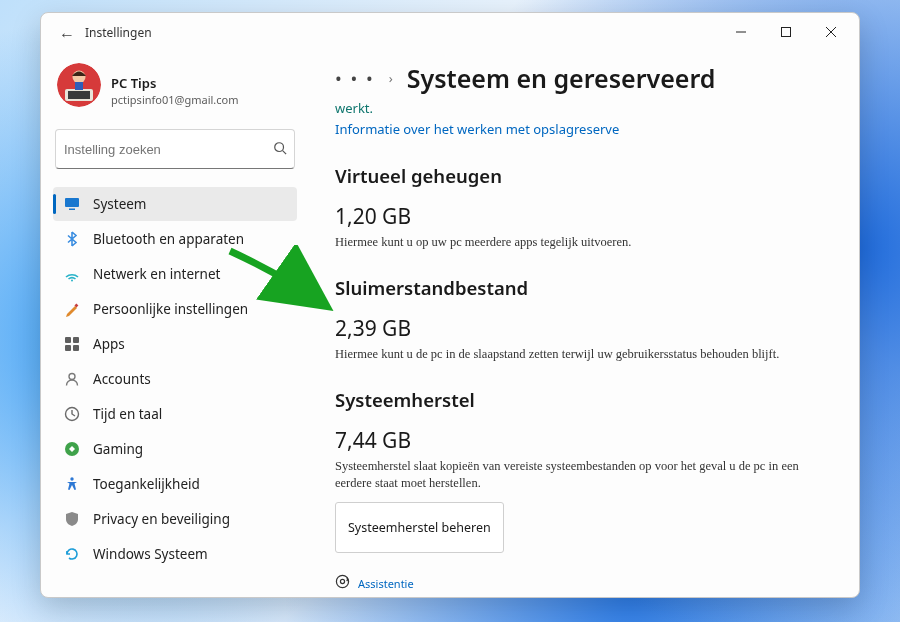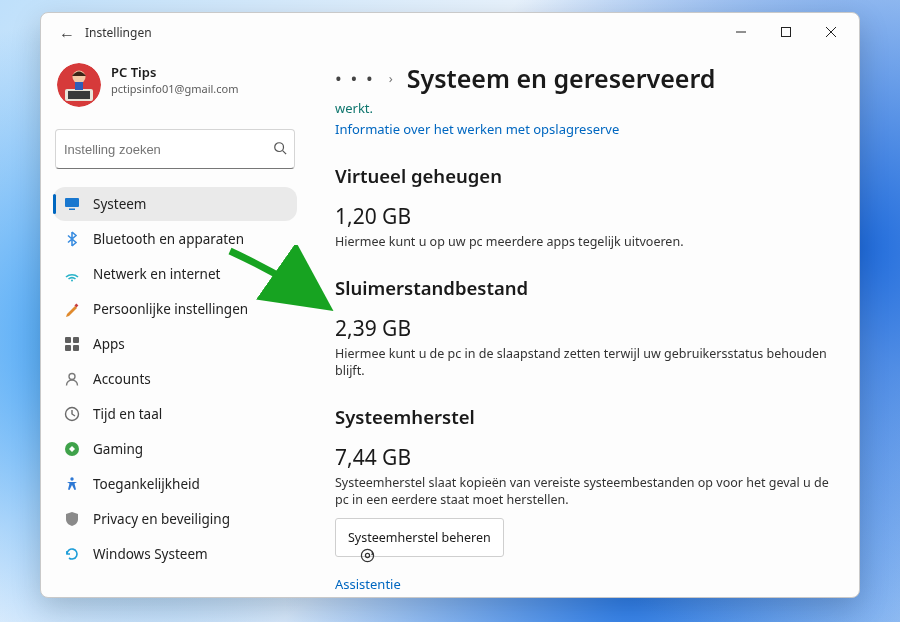--- a/index.html
+++ b/index.html
@@ -34,59 +34,59 @@
     font-size:12px;color:#333;
   }
   .titlebar .back{width:28px;text-align:center;color:#444;font-size:16px;cursor:default;}
   .titlebar .title{margin-left:4px;}
   .win-controls{margin-left:auto;display:flex;}
   .wc{width:45px;height:32px;display:flex;align-items:center;justify-content:center;color:#222;}
   .wc svg{width:10px;height:10px;stroke:#222;stroke-width:1;fill:none;}
   .body{flex:1;display:flex;overflow:hidden;}
   
   .sidebar{width:268px;padding:6px 12px 12px 12px;display:flex;flex-direction:column;gap:6px;}
-  .profile{display:flex;align-items:flex-start;gap:10px;padding:6px 4px 10px 4px;}
+  .profile{display:flex;align-items:flex-end;gap:10px;padding:6px 4px 10px 4px;}
   .avatar{width:44px;height:44px;border-radius:50%;display:flex;align-items:center;justify-content:center;overflow:hidden;}
   .profile .meta .name{font-weight:600;font-size:13px;}
   .profile .meta .email{font-size:11px;color:var(--muted);}
   .search{
     position:relative;margin:6px 2px 8px 2px;
     border:1px solid var(--border);border-bottom:1.5px solid #777;border-radius:4px;
     height:40px;display:flex;align-items:center;background:#fff;
   }
   .search input{border:none;outline:none;flex:1;font-size:13px;padding:0 8px;background:transparent;}
   .search .sicon{width:28px;text-align:center;color:#555;font-size:14px;}
   .nav{display:flex;flex-direction:column;gap:1px;margin-top:4px;}
   .nav-item{
     display:flex;align-items:center;gap:12px;height:34px;border-radius:4px;
     padding:0 10px;font-size:13.5px;color:#222;cursor:default;position:relative;
   }
-  .nav-item.selected{background:var(--selected);border-radius:12px;}
+  .nav-item.selected{background:var(--selected);}
   .nav-item.selected::before{
     content:"";position:absolute;left:0;top:7px;bottom:7px;width:3px;border-radius:2px;background:var(--accent);
   }
   .nav-item .nicon{width:18px;height:18px;display:flex;align-items:center;justify-content:center;}
   .nav-item .nicon svg{width:16px;height:16px;}
   
   .content{flex:1;padding:8px 26px 0 26px;overflow:hidden;position:relative;}
   .crumb{display:flex;align-items:center;gap:14px;margin:2px 0 6px 0;}
   .crumb .dots{font-size:18px;letter-spacing:2px;color:#444;line-height:1;}
   .crumb .chev{color:#777;font-size:13px;}
   .crumb h1{font-size:25px;font-weight:600;margin:0;}
   .subline{font-size:13px;color:#0f766e;margin-top:-2px;}
   .link{color:var(--link);font-size:13px;margin-top:2px;display:inline-block;}
   .section{margin-top:24px;}
   .section h2{font-size:18.5px;font-weight:600;margin:0;}
   .value{font-size:21px;margin-top:14px;}
-  .desc{font-size:12.5px;color:#333;margin-top:4px;max-width:540px;line-height:1.35;}
+  .desc{font-size:12.5px;color:#333;margin-top:4px;max-width:540px;line-height:1.35;font-family:Liberation Serif, serif;}
   .btn{
     display:inline-block;margin-top:10px;border:1px solid #cfcfcf;background:#fff;
-    padding:10px 12px;font-size:12.5px;border-radius:3px;cursor:default;
-  }
-  .assist{position:absolute;bottom:4px;left:26px;display:flex;align-items:center;gap:8px;color:var(--link);font-size:13px;flex-direction:column;}
+    padding:16px 12px;font-size:12.5px;border-radius:3px;cursor:default;
+  }
+  .assist{position:absolute;bottom:4px;left:26px;display:flex;align-items:center;gap:8px;color:var(--link);font-size:11px;}
   .assist .aicon{color:#222;font-size:14px;}
   
   .arrow{position:absolute;z-index:5;pointer-events:none;}
 </style>
 </head>
 <body>
 
 <div class="desktop">
   <div class="window">
 

